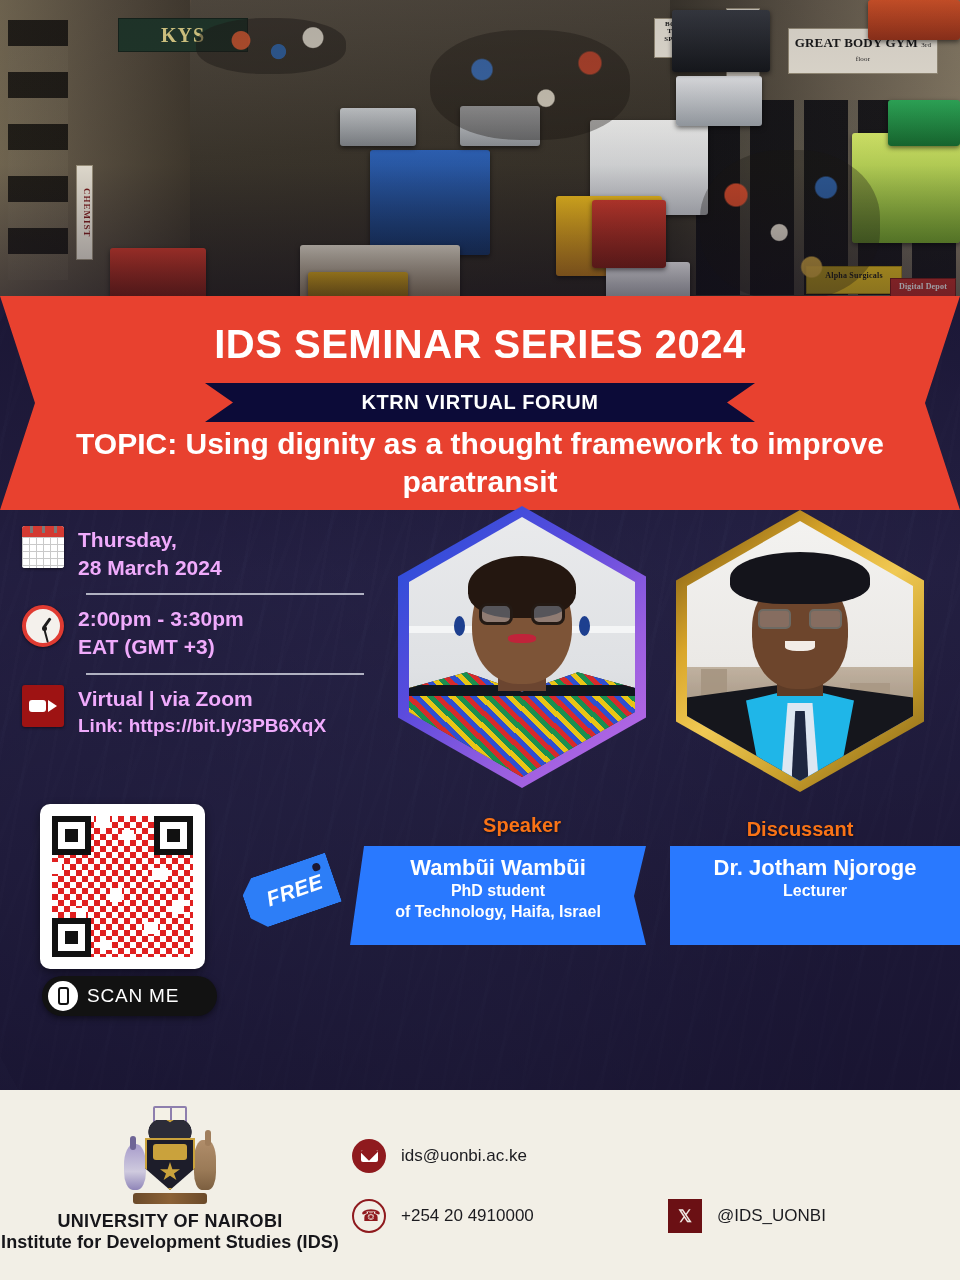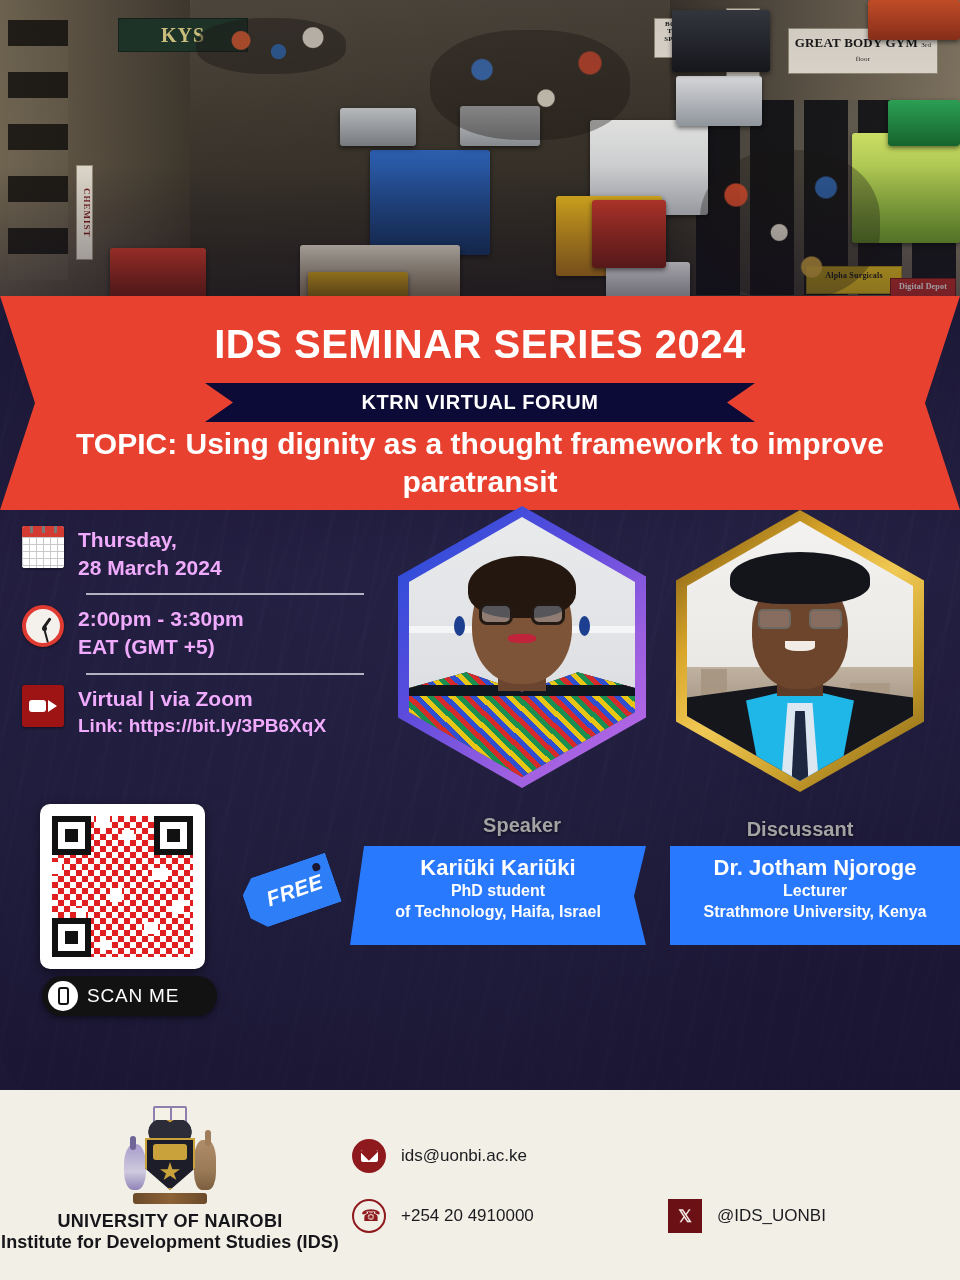--- a/index.html
+++ b/index.html
@@ -276,21 +276,21 @@
   .pB .glass i { position:absolute; top:0; width:33px; height:20px; border:2px solid #6d6a63; border-radius:5px; background:rgba(200,215,235,.28); }
   .pB .glass i:first-child { left:0; } .pB .glass i:last-child { right:0; }
   .pB .smile { position:absolute; left:50%; top:46%; width:30px; height:10px; transform:translateX(-50%); border-radius:0 0 40% 40%; background:#f2ece6; }
   .pB .gown { position:absolute; left:-8%; bottom:0; width:116%; height:38%; background:#15161c; clip-path:polygon(0 18%, 50% 0, 100% 18%, 100% 100%, 0 100%); }
   .pB .hood { position:absolute; left:50%; bottom:0; width:108px; height:36%; transform:translateX(-50%); background:#1fb6e8; clip-path:polygon(0 14%, 50% 0, 100% 14%, 86% 100%, 14% 100%); }
   .pB .shirt { position:absolute; left:50%; bottom:0; width:52px; height:30%; transform:translateX(-50%); background:#dde7f2; clip-path:polygon(26% 0, 74% 0, 86% 100%, 14% 100%); }
   .pB .tie { position:absolute; left:50%; bottom:0; width:17px; height:27%; transform:translateX(-50%); background:#1d2740; clip-path:polygon(22% 0, 78% 0, 100% 100%, 0 100%); }
 
   
   .role {
-    position:absolute; z-index:9; color:#a3a3a3; font-size:20px; font-weight:bold;
+    position:absolute; z-index:9; color:#f97316; font-size:20px; font-weight:bold;
     text-align:center; text-shadow:0 1px 3px rgba(0,0,0,.6);
   }
   .role-speaker { left:398px; top:814px; width:248px; }
   .role-disc { left:676px; top:818px; width:248px; }
 
   .namecard {
     position:absolute; z-index:9; background:#2979ff; color:#fff;
     text-align:center; padding:9px 12px 11px 12px;
     box-shadow:0 3px 8px rgba(0,0,0,.35);
   }
@@ -449,21 +449,21 @@
     <div class="divider"></div>
 
     <div class="info-row">
       <div class="ic ic-clock">
         <div class="hand h1"></div>
         <div class="hand h2"></div>
         <div class="dot"></div>
       </div>
       <div class="info-text">
         <div>2:00pm - 3:30pm</div>
-        <div>EAT (GMT +5)</div>
+        <div>EAT (GMT +3)</div>
       </div>
     </div>
 
     <div class="divider"></div>
 
     <div class="info-row">
       <div class="ic ic-zoom">
         <div class="body"></div>
         <div class="lens"></div>
       </div>
@@ -548,29 +548,28 @@
           </div>
         <div class="smile"></div>
       </div>
     </div>
   </div>
 
   <div class="role role-speaker">Speaker</div>
   <div class="role role-disc">Discussant</div>
 
   <div class="namecard card-speaker">
-    <div class="nm">Kariũki Kariũki</div>
+    <div class="nm">Wambũi Wambũi</div>
     <div class="dt">PhD student</div>
     <div class="dt">of Technology, Haifa, Israel</div>
   </div>
 
   <div class="namecard card-disc">
     <div class="nm">Dr. Jotham Njoroge</div>
     <div class="dt">Lecturer</div>
-    <div class="dt">Strathmore University, Kenya</div>
   </div>
 
   <div class="footer">
 
     <div class="uon">
       <div class="crest">
         <div class="book"></div>
         <div class="plume"></div>
         <div class="crane"></div>
         <div class="giraffe"></div>

